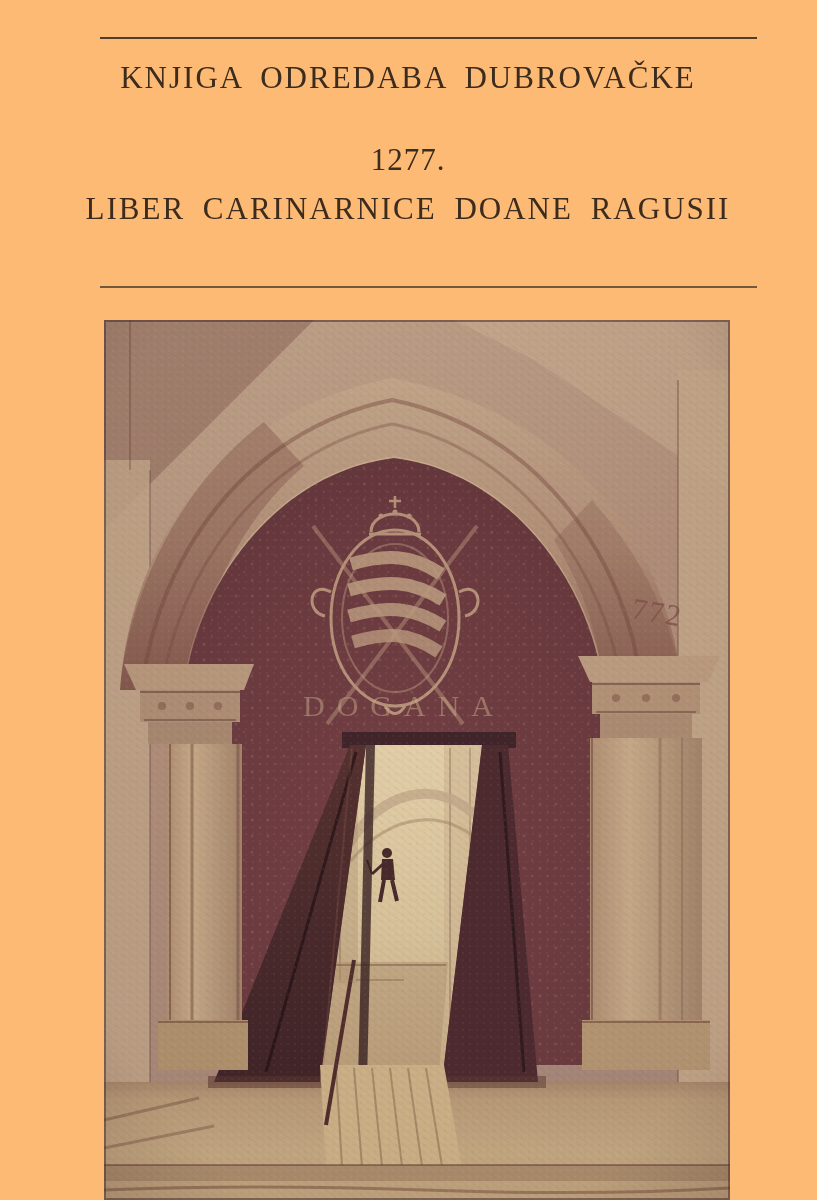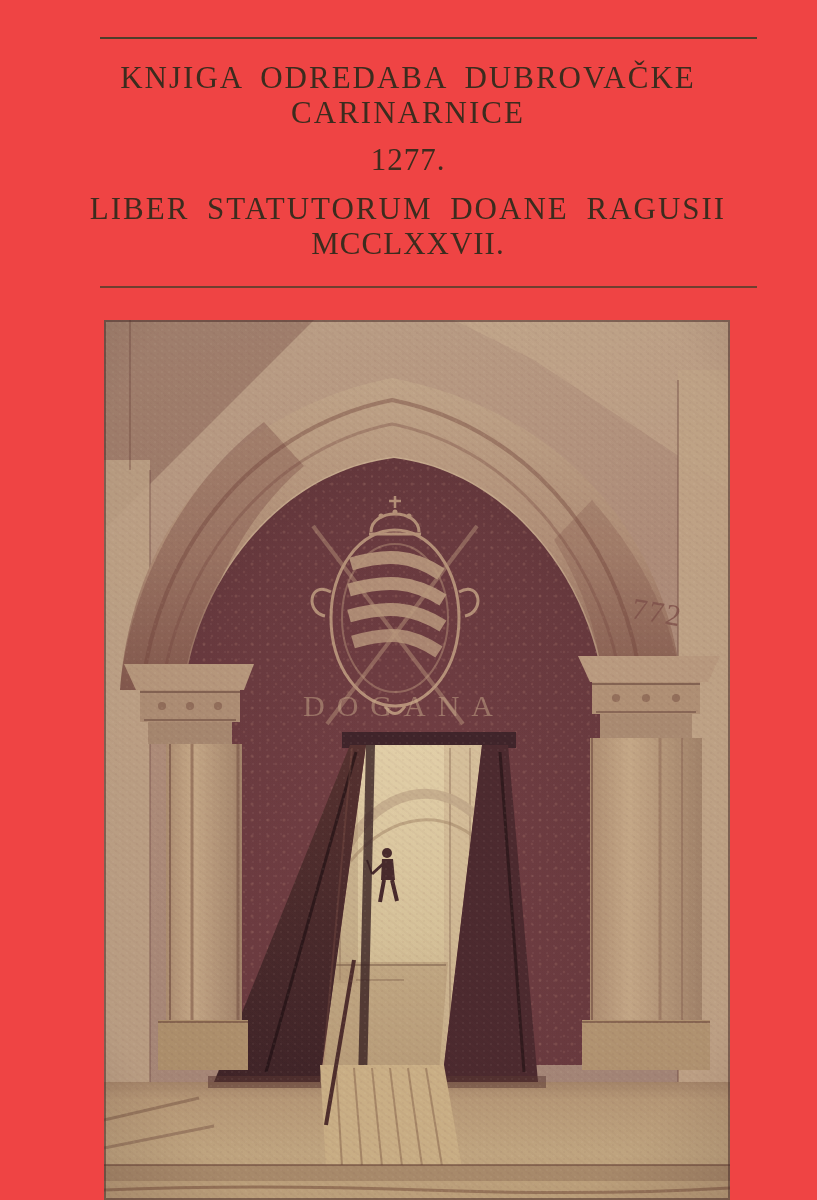--- a/index.html
+++ b/index.html
@@ -1,20 +1,20 @@
 <!DOCTYPE html>
 <html><head>
 <meta charset="utf-8">
 <style>
   html, body { margin: 0; padding: 0; background: #f7f097; }
   .page {
     position: relative;
     width: 817px;
     height: 1200px;
-    background: #ef4444;
+    background: #fdba74;
     overflow: hidden;
     font-family: "Liberation Serif", "DejaVu Serif", serif;
   }
   .rule {
     position: absolute;
     left: 100px;
     width: 657px;
     background: #4f3e2a;
   }
   .rule.top { top: 37px; height: 2px; }
@@ -47,25 +47,23 @@
   .photo svg { display: block; width: 626px; height: 880px; }
 </style>
 </head>
 <body>
 
 <div class="page">
 
   <div class="rule top"></div>
 
   <div class="title-line t1">KNJIGA ODREDABA DUBROVAČKE</div>
-  <div class="title-line t2">CARINARNICE</div>
   <div class="title-line t3">1277.</div>
 
-  <div class="title-line s1">LIBER STATUTORUM DOANE RAGUSII</div>
-  <div class="title-line s2">MCCLXXVII.</div>
+  <div class="title-line s1">LIBER CARINARNICE DOANE RAGUSII</div>
 
   <div class="rule bottom"></div>
 
   <figure class="photo">
     <svg viewBox="0 0 626 880" xmlns="http://www.w3.org/2000/svg">
       <defs>
         <linearGradient id="gWall" x1="0" y1="0" x2="0.25" y2="1">
           <stop offset="0" stop-color="#c2a78c"></stop>
           <stop offset="0.45" stop-color="#b2907c"></stop>
           <stop offset="1" stop-color="#a8897a"></stop>

